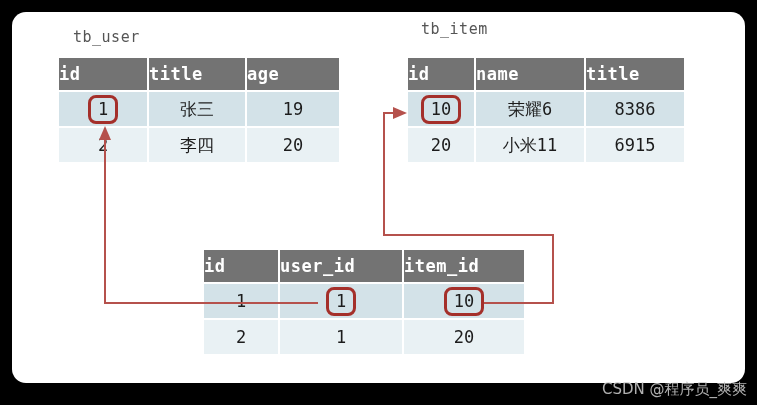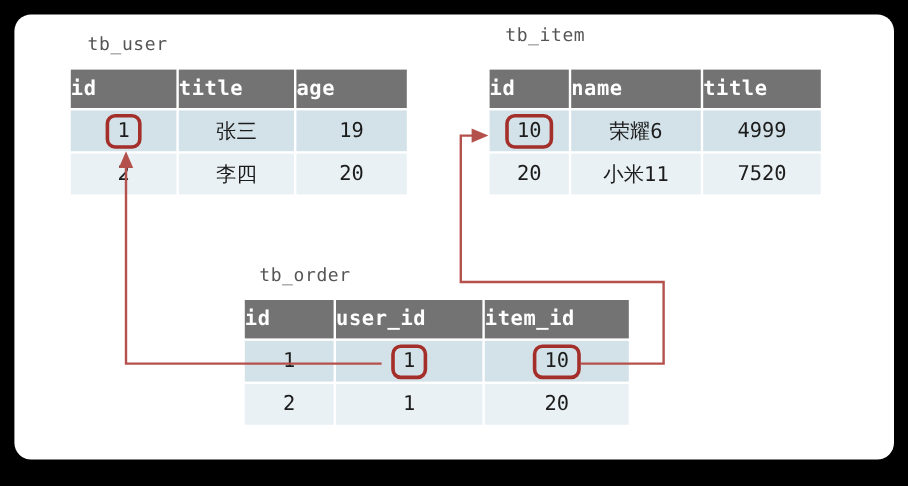--- a/index.html
+++ b/index.html
@@ -151,31 +151,30 @@
         <th>name</th>
         <th>title</th>
       </tr>
     </thead>
     <tbody>
       <tr class="row-a">
         <td>
           <span class="cell-hl">10</span>
         </td>
         <td class="cjk">荣耀6</td>
-        <td>4999</td>
+        <td>8386</td>
       </tr>
       <tr class="row-b">
         <td>20</td>
         <td class="cjk">小米11</td>
-        <td>7520</td>
+        <td>6915</td>
       </tr>
     </tbody>
   </table>
 
-  <div class="table-title" style="left:216px; top:220px;">tb_order</div>
 
   <table class="db" style="left:202px; top:248px; width:318px;">
     <colgroup>
       <col style="width:74px">
       <col style="width:122px">
       <col style="width:120px">
     </colgroup>
     <thead>
       <tr>
         <th>id</th>
@@ -203,13 +202,14 @@
 
   <svg id="wires" viewBox="0 0 757 405" width="757" height="405">
 
     <path d="M 318 303 L 105 303 L 105 137" fill="none" stroke="#b5514c" stroke-width="2"></path>
     <polygon points="105,126 111,140 99,140" fill="#b5514c"></polygon>
 
     <path d="M 484 303 L 553 303 L 553 235 L 384 235 L 384 113 L 396 113" fill="none" stroke="#b5514c" stroke-width="2"></path>
     <polygon points="407,113 393,119 393,107" fill="#b5514c"></polygon>
   </svg>
 
+  <div class="watermark">CSDN @程序员_爽爽</div>
 </div>
 
 </body></html>

